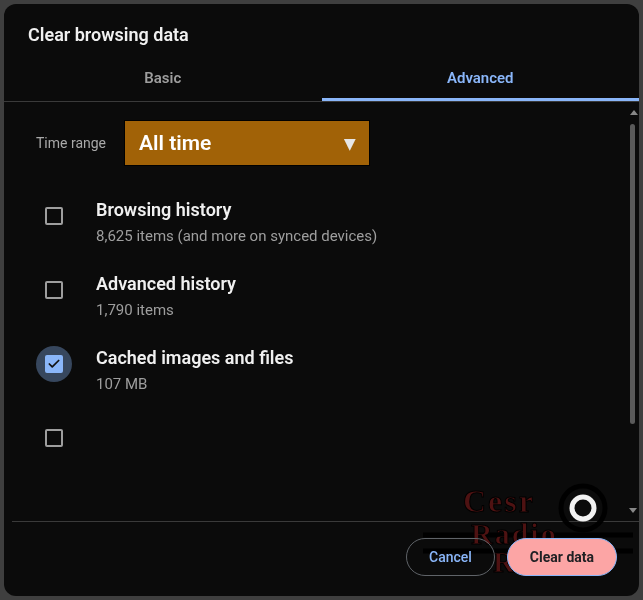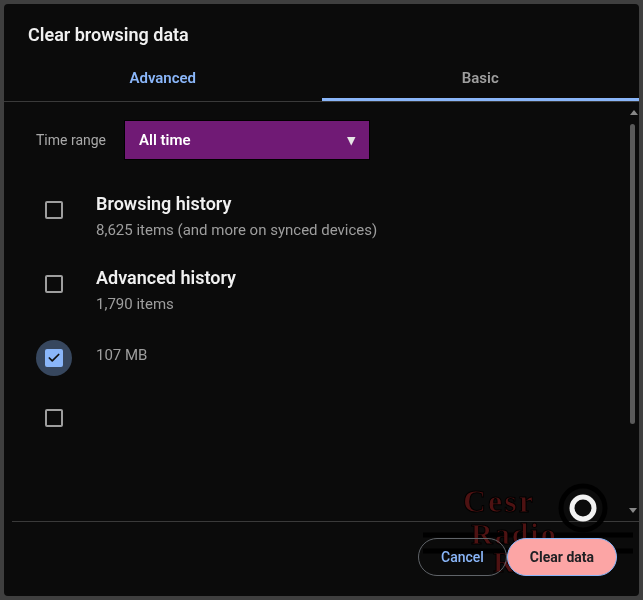--- a/index.html
+++ b/index.html
@@ -1,21 +1,21 @@
 <!DOCTYPE html>
 <html><head>
 <meta charset="utf-8">
 <style>
   * { box-sizing: border-box; margin: 0; padding: 0; }
   html, body { width: 643px; height: 600px; overflow: hidden; font-family: "Segoe UI", Roboto, Arial, sans-serif; }
   body { background: #3f3f3f; padding: 4px; }
   .dialog {
     width: 635px; height: 592px;
     background: #0b0b0b;
-    border-radius: 4px;
+    border-radius: 12px;
     display: flex; flex-direction: column;
     position: relative;
     overflow: hidden;
   }
   .title {
     color: #f0f0f0;
     font-size: 18px;
     font-weight: 600;
     padding: 20px 24px 10px 24px;
   }
@@ -56,24 +56,24 @@
   }
 
   .timerange-row {
     display: flex;
     align-items: center;
     gap: 18px;
     margin-bottom: 22px;
   }
   .timerange-label { color: #a9a9a9; font-size: 14px; }
   .select {
-    background: #701a75;
+    background: #a16207;
     border: 1px solid #000;
     color: #fff;
-    font-size: 15px;
+    font-size: 21px;
     font-weight: 600;
     padding: 10px 14px;
     width: 246px;
     display: flex;
     justify-content: space-between;
     align-items: center;
     cursor: pointer;
   }
   .select .arrow { color: #e6e6e6; }
 
@@ -125,20 +125,21 @@
     top: 14px;
     height: 300px;
     left: 0; right: 0;
     background: #5a5a5a;
     border-radius: 3px;
   }
 
   .footer {
     display: flex;
     justify-content: flex-end;
+    gap: 12px;
     padding: 16px 22px 20px 22px;
     position: relative;
     z-index: 2;
   }
   .btn {
     font-size: 14px;
     padding: 10px 22px;
     border-radius: 20px;
     cursor: pointer;
     font-weight: 500;
@@ -165,22 +166,22 @@
   }
 </style>
 </head>
 <body>
 
 <div class="dialog">
 
   <div class="title">Clear browsing data</div>
 
   <div class="tabs">
+    <div class="tab">Basic</div>
     <div class="tab active">Advanced</div>
-    <div class="tab">Basic</div>
     <div class="tab-underline"></div>
   </div>
   <div class="tab-divider"></div>
 
   <div class="body-scroll">
     <div class="content">
 
       <div class="timerange-row">
         <span class="timerange-label">Time range</span>
         <div class="select">
@@ -210,20 +211,21 @@
           </div>
           <div class="item">
             <div class="cb-wrap highlight">
               <div class="cb checked">
                 <svg viewBox="0 0 24 24">
                   <path d="M20 6L9 17l-5-5" fill="none" stroke="#111" stroke-width="3" stroke-linecap="round" stroke-linejoin="round"></path>
                 </svg>
               </div>
             </div>
             <div class="item-text">
+              <div class="item-label">Cached images and files</div>
               <div class="item-desc">107 MB</div>
             </div>
           </div>
           <div class="item">
             <div class="cb-wrap">
               <div class="cb"></div>
             </div>
           </div>
         </div>
 

